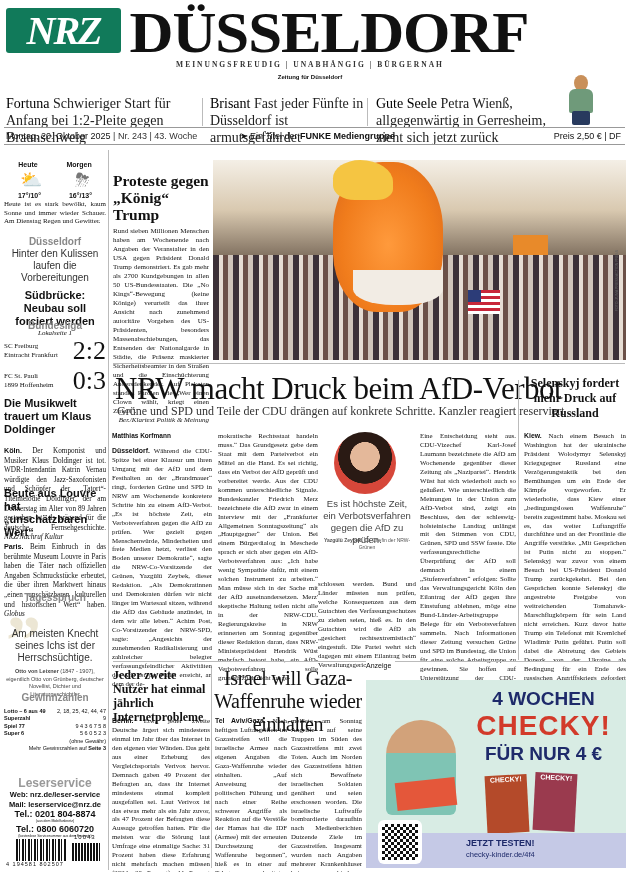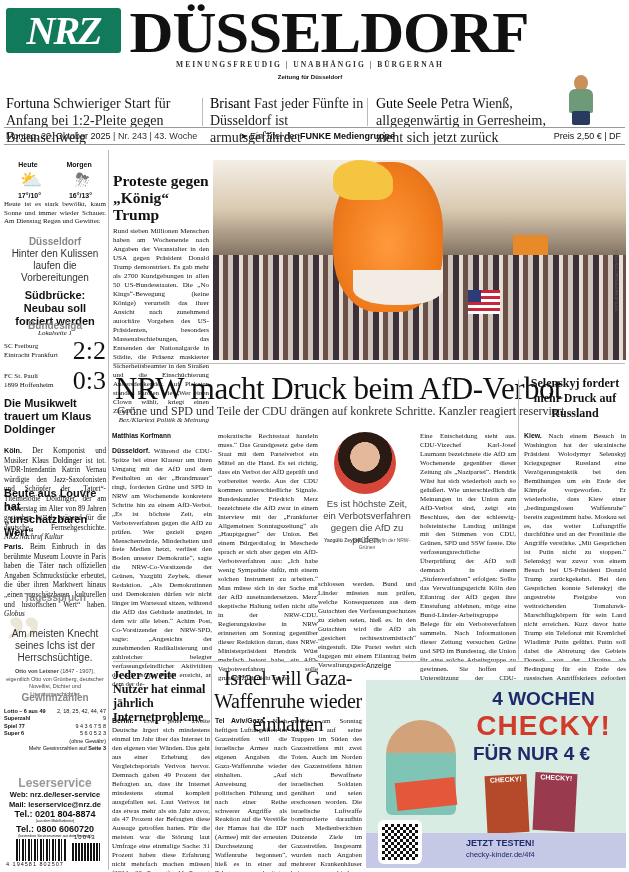--- a/index.html
+++ b/index.html
@@ -255,21 +255,21 @@
 </div>
 <div class="abs cols" style="left:291px;top:717px;width:71px;font-size:6.9px;line-height:8.95px">
   <span>meldete am Sonntag Angriffe auf seine Truppen im Süden des Gazastreifens mit zwei Toten. Auch im Norden des Gazastreifens hätten sich Bewaffnete israelischen Soldaten genähert und seien erschossen worden. Die israelische Luftwaffe bombardierte daraufhin nach Medienberichten Dutzende Ziele im Gazastreifen. Insgesamt wurden nach Angaben mehrerer Krankenhäuser bei verschiedenen Angriffen 14 Palästinenser getötet. Der militärische Hamas-Arm wies jedoch jegliche Verantwortung für die gemeldeten Angriffe zurück. „Wir bekräftigen unsere vollständige Verpflichtung, alles umzusetzen, was vereinbart wurde“, hieß es.</span>
   
 </div>
 
 <div class="abs" style="left:366px;top:661px;font:7px/10px 'Liberation Sans',sans-serif;background:#fff;padding-right:4px">Anzeige</div>
 <div class="abs ad">
   <div style="position:absolute;left:100px;top:8px;width:155px;text-align:center;font:bold 19px/22px 'Liberation Sans',sans-serif;color:#1e2a6a">4 WOCHEN</div>
   <div style="position:absolute;left:100px;top:30px;width:155px;text-align:center;font:bold 28px/32px 'Liberation Sans',sans-serif;color:#d23a2a;letter-spacing:1px">CHECKY!</div>
-  <div style="position:absolute;left:88px;top:63px;width:155px;text-align:center;font:bold 19px/22px 'Liberation Sans',sans-serif;color:#1e2a6a">FÜR NUR 4 €</div>
+  <div style="position:absolute;left:100px;top:63px;width:155px;text-align:center;font:bold 19px/22px 'Liberation Sans',sans-serif;color:#1e2a6a">FÜR NUR 4 €</div>
   <div style="position:absolute;left:20px;top:40px;width:70px;height:95px;border-radius:35px 35px 6px 6px;background:linear-gradient(180deg,#d2a27a 0 35%,#7fc4b4 35%)"></div>
   <div style="position:absolute;left:30px;top:100px;width:60px;height:28px;background:#e4573a;transform:rotate(-6deg)"></div>
   <div style="position:absolute;left:120px;top:95px;width:42px;height:58px;background:#b44a2a;transform:rotate(-3deg)">
       <div style="font:bold 7px/9px 'Liberation Sans',sans-serif;color:#fff;text-align:center">CHECKY!</div>
     </div>
   <div style="position:absolute;left:168px;top:93px;width:42px;height:58px;background:#9a3a4e;transform:rotate(3deg)">
       <div style="font:bold 7px/9px 'Liberation Sans',sans-serif;color:#fff;text-align:center">CHECKY!</div>
     </div>
   <div class="ad-band"></div>
   <div style="position:absolute;left:12px;top:140px;width:44px;height:44px;background:#fff;border-radius:6px;padding:4px">

